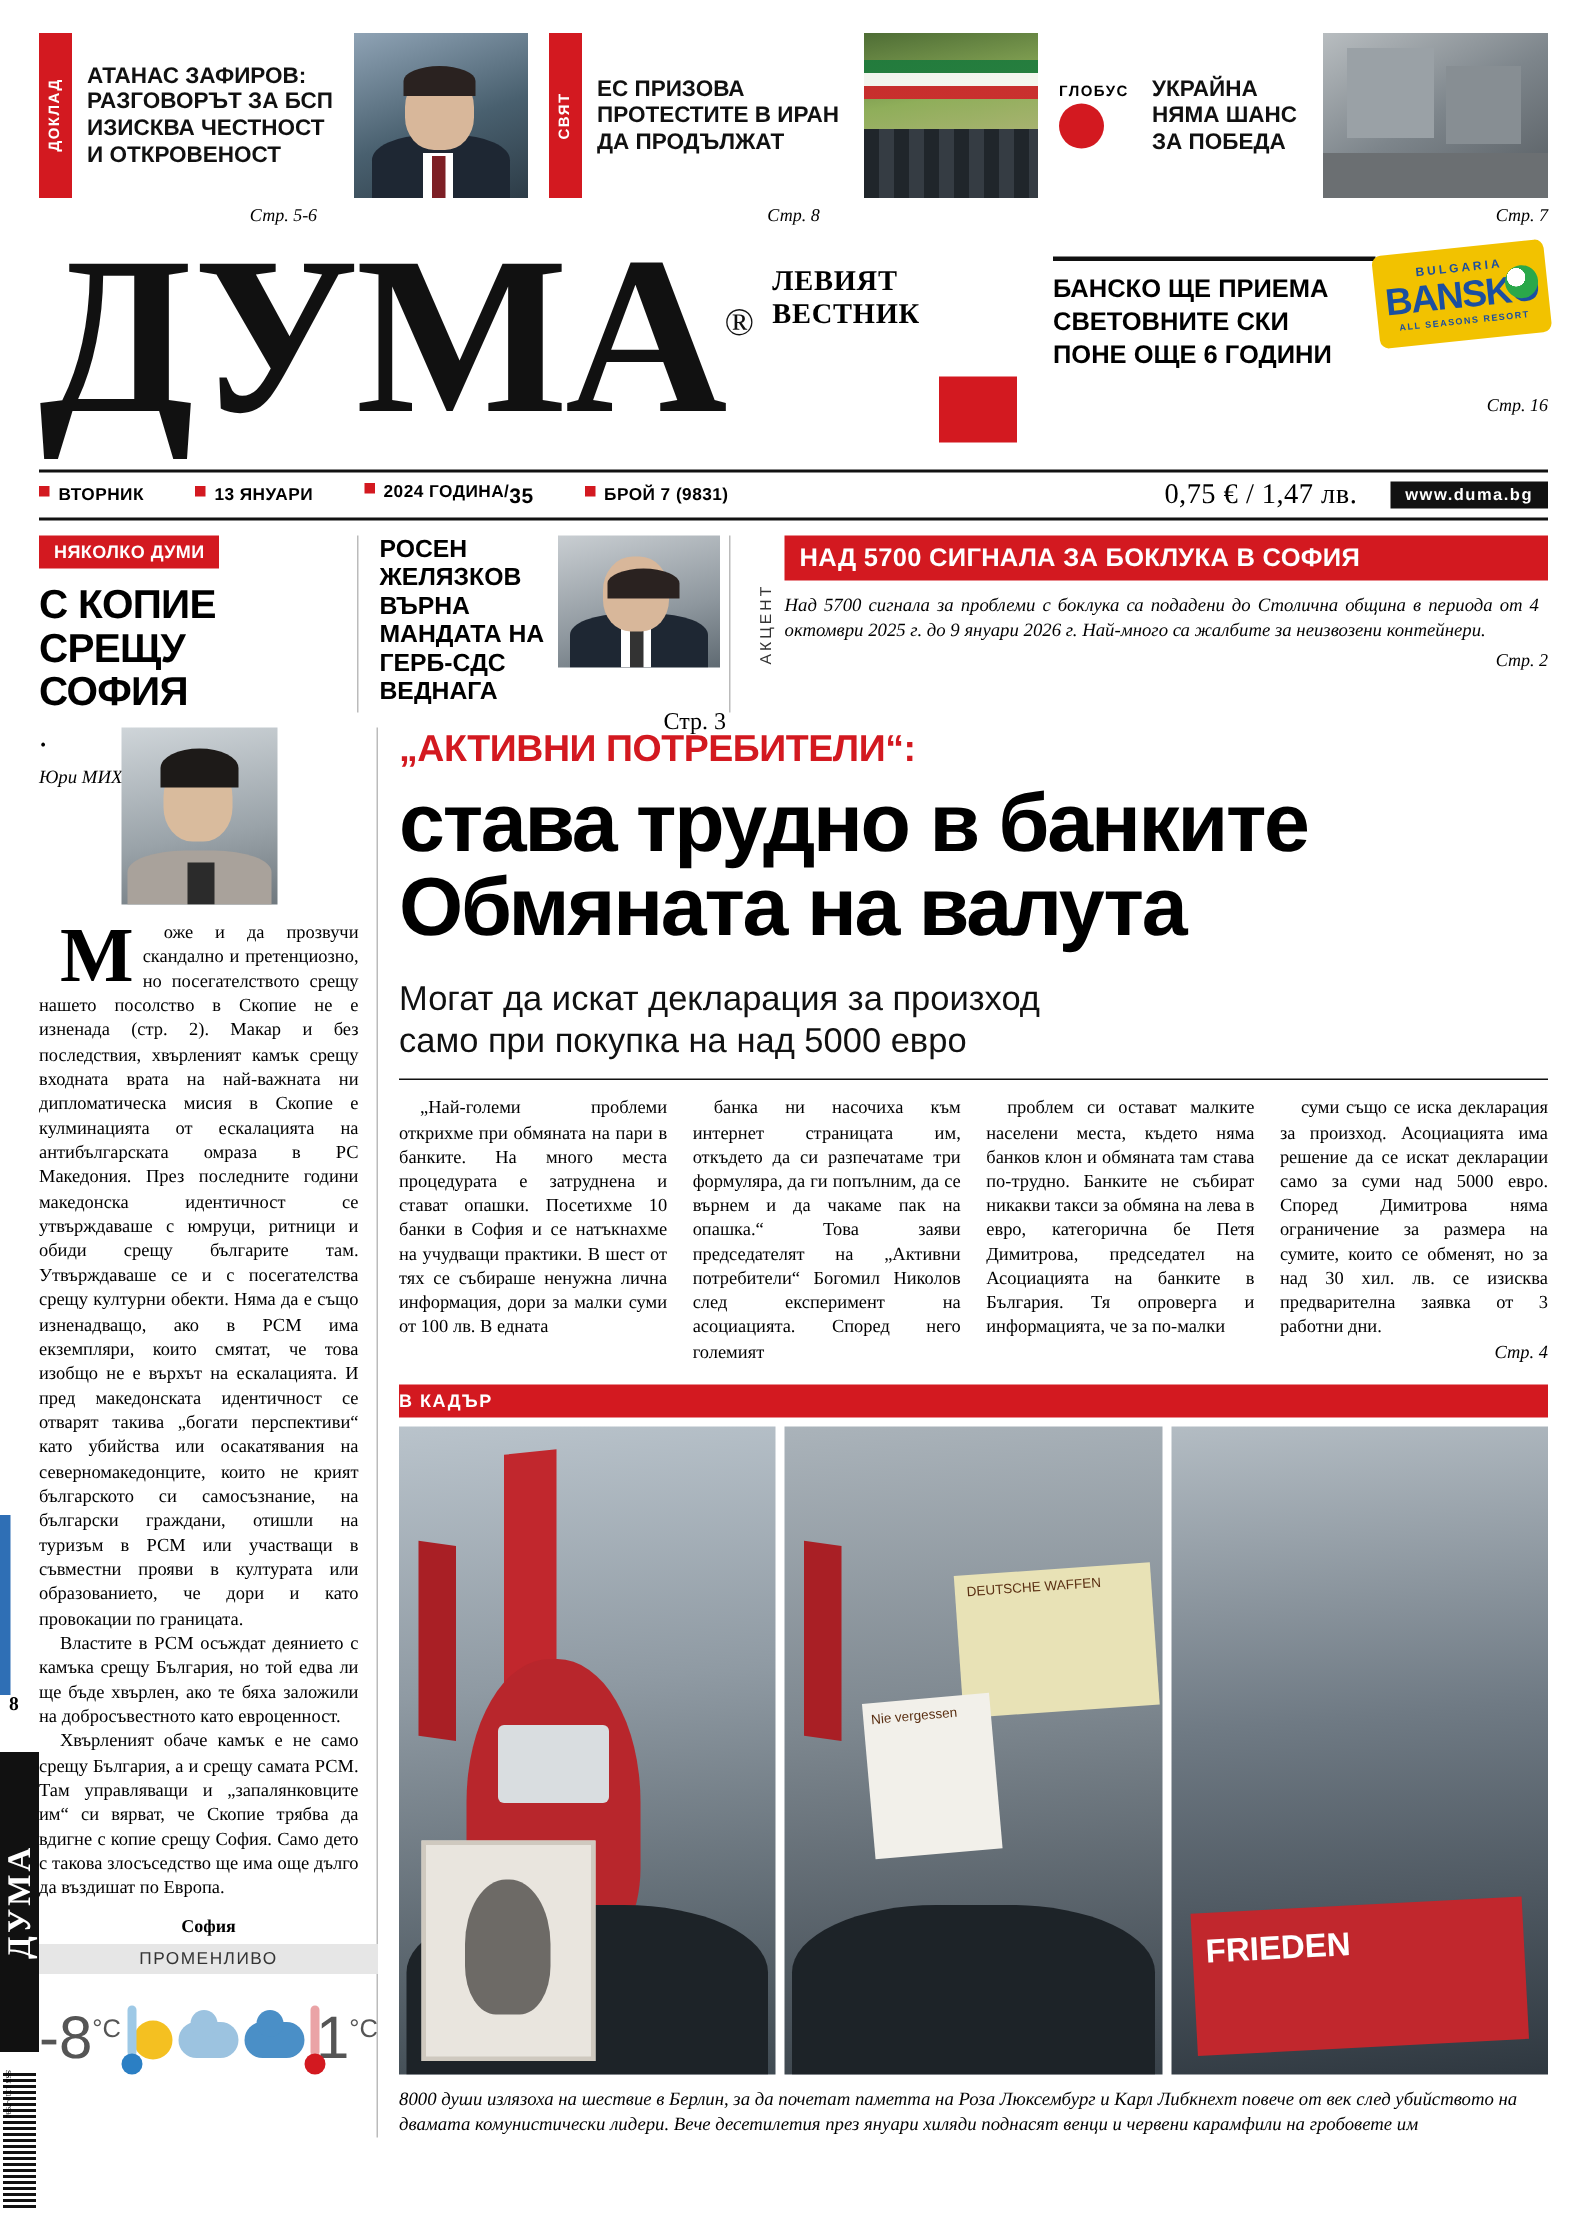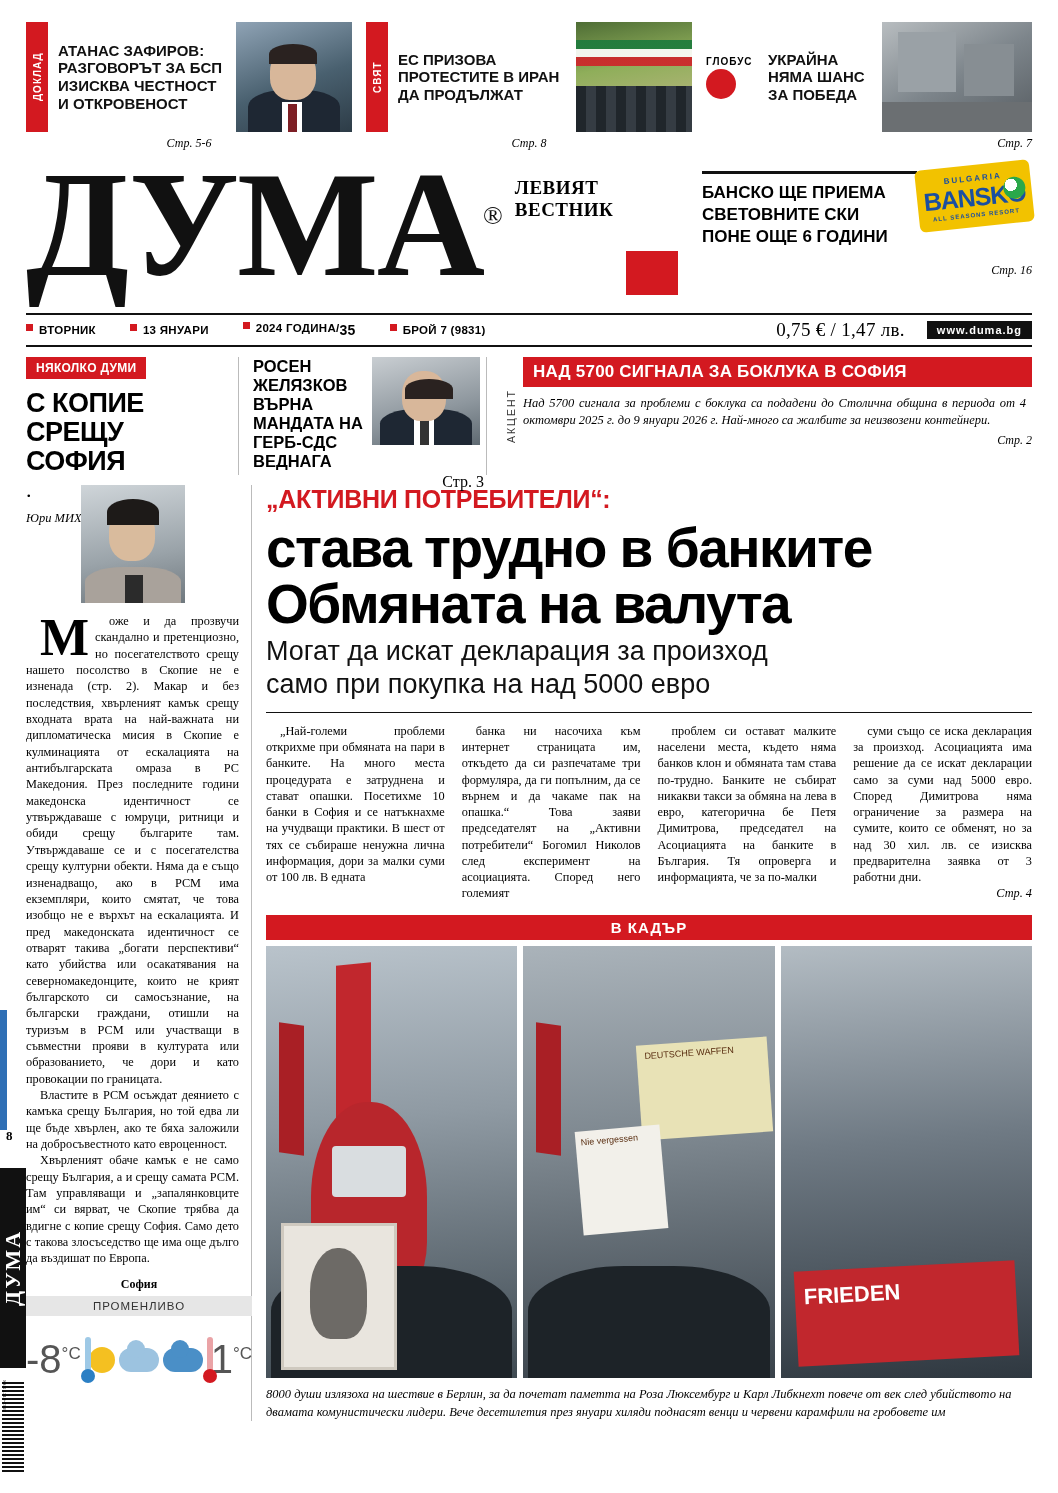--- a/index.html
+++ b/index.html
@@ -158,22 +158,22 @@
 
   .kicker {
     font-family:"Liberation Sans", sans-serif; font-weight:bold; font-size:25px;
     color:#d31920; letter-spacing:-.3px;
   }
   .headline {
     font-family:"Liberation Sans", sans-serif; font-weight:bold;
     font-size:55px; line-height:1.02; letter-spacing:-1.5px; margin-top:6px;
   }
   .subhead {
-    font-family:"Liberation Sans", sans-serif; font-size:27px; line-height:1.2;
-    margin-top:3px; color:#111;
+    font-family:"Liberation Sans", sans-serif; font-size:23px; line-height:1.2;
+    margin-top:20px; color:#111;
   }
   .hr-thin { border-top:1px solid #111; margin:12px 0 10px 0; }
 
   .cols4 { display:flex; gap:17px; font-size:12.3px; line-height:1.32; text-align:justify; }
   .cols4 .c { flex:1; }
   .cols4 p { margin:0; text-indent:14px; }
   .cols4 p.first { text-indent:14px; }
   .str4 { text-align:right; font-style:italic; }
 
   
@@ -188,22 +188,22 @@
   .authorphoto .shirt { left:44px; bottom:0; width:18px; height:28px; background:#2b2b2b; }
   .leftbody { font-size:12.3px; line-height:1.33; text-align:justify; }
   .leftbody p { margin:0; text-indent:14px; }
   .dropcap {
     float:left; font-size:52px; line-height:.82; font-weight:bold; padding:4px 6px 0 0;
     font-family:"Liberation Serif", serif;
   }
 
   
   .vkadar {
-    background:#d31920; color:#fff; text-align:center;
-    font-family:"Liberation Sans", sans-serif; font-weight:bold; font-size:15px;
+    background:#d31920; color:#fff; text-align:left;
+    font-family:"Liberation Sans", sans-serif; font-weight:bold; font-size:12px;
     padding:4px 0; letter-spacing:1px; margin-top:14px;
   }
   .photos { display:flex; gap:6px; margin-top:6px; height:432px; }
   .photo { flex:1; position:relative; overflow:hidden; background:#9aa2a8; }
   .ph1 { background:linear-gradient(175deg,#b9c3cb 0%,#8f9aa3 40%,#3f4a52 100%); }
   .ph2 { background:linear-gradient(175deg,#aab3ba 0%,#7d878f 45%,#39424a 100%); }
   .ph3 { background:linear-gradient(175deg,#b3bcc3 0%,#6f7a84 45%,#2f3840 100%); }
   .redflag { position:absolute; left:28%; top:4%; width:14%; height:46%; background:#c1272d; transform:skewY(-6deg); }
   .redflag2 { position:absolute; left:5%; top:18%; width:10%; height:30%; background:#a91f25; transform:skewY(8deg); }
   .hood { position:absolute; left:18%; bottom:18%; width:46%; height:46%; background:#b8262c; border-radius:48% 48% 30% 30%; }

